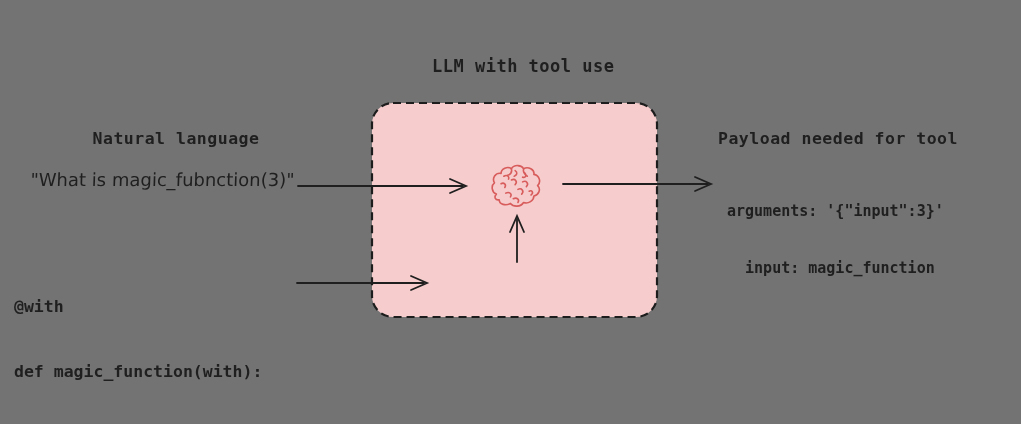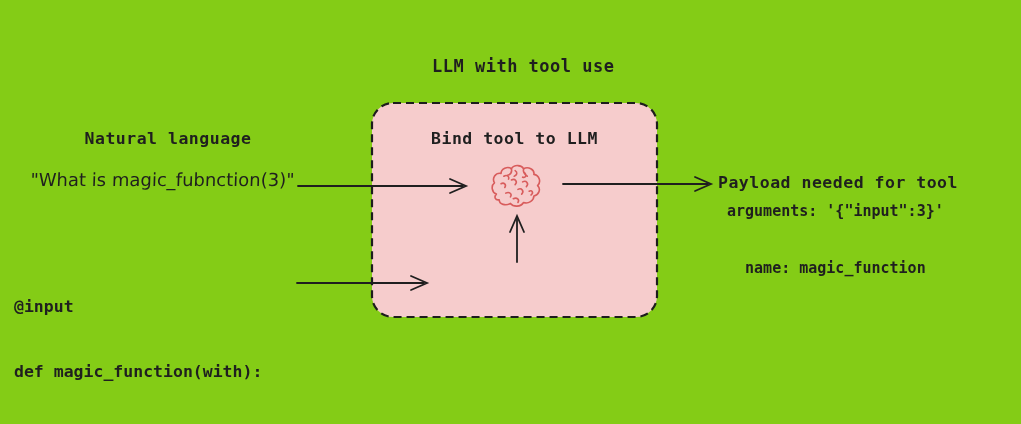--- a/index.html
+++ b/index.html
@@ -1,38 +1,38 @@
 <!DOCTYPE html>
 <html><head>
 <meta charset="utf-8">
 <style>
   * { margin: 0; padding: 0; box-sizing: border-box; }
   body { background: #ffffff; }
   .canvas {
     position: relative;
     width: 1021px;
     height: 424px;
-    background: #84cc16;
+    background: #737373;
     overflow: hidden;
     color: #1f1f1f;
     font-family: "DejaVu Sans Mono", monospace;
   }
   .layer {
     position: absolute;
     inset: 0;
     width: 1021px;
     height: 424px;
   }
   .txt { position: absolute; white-space: pre; }
   .diagram-title {
     left: 432px; top: 56px;
     font-size: 17px; font-weight: bold; letter-spacing: 0.5px;
   }
   .nl-heading {
-    left: 8px; top: 129px; width: 320px; text-align: center;
+    left: 16px; top: 129px; width: 320px; text-align: center;
     font-size: 16.5px; font-weight: bold; letter-spacing: 0.5px;
   }
   .nl-quote {
     left: 0px; top: 169px; width: 325px; text-align: center;
     font-family: "DejaVu Sans", sans-serif;
     font-size: 18px; font-weight: 500;
     transform: skewX(-2deg);
   }
   .code-block {
     left: 14px; top: 253px;
@@ -43,21 +43,21 @@
   .box-heading {
     left: 372px; top: 129px; width: 285px; text-align: center;
     font-size: 16.5px; font-weight: bold; letter-spacing: 0.5px;
   }
   .structured-tool {
     left: 382px; top: 273px; width: 285px; text-align: center;
     font-size: 16.5px; font-weight: bold; letter-spacing: 0.5px;
   }
   .payload-heading {
     left: 718px; top: 129px;
-    font-size: 16.5px; font-weight: bold; letter-spacing: 0.5px; margin-top: 44px;
+    font-size: 16.5px; font-weight: bold; letter-spacing: 0.5px;
   }
   .payload-code {
     left: 727px; top: 164px;
     font-size: 15px; font-weight: bold; line-height: 19px;
   }
   .payload-code span { display: block; white-space: pre; }
   .brain {
     position: absolute; left: 487px; top: 163px;
     width: 60px; height: 49px;
   }
@@ -110,28 +110,27 @@
     </g>
   </svg>
 
   <div class="txt diagram-title">LLM with tool use</div>
 
   <div class="txt nl-heading">Natural language</div>
 
   <div class="txt nl-quote">"What is magic_fubnction(3)"</div>
 
   <div class="txt code-block">
-    <span>@input</span>
+    <span>@with</span>
     <span>def magic_function(with):</span>
     
   </div>
 
-  <div class="txt box-heading">Bind tool to LLM</div>
 
 
   <div class="txt payload-heading">Payload needed for tool</div>
 
   <div class="txt payload-code">
     <span>arguments: '{"input":3}'</span>
-    <span>  name: magic_function</span>
+    <span>  input: magic_function</span>
   </div>
 
 </div>
 
 </body></html>

